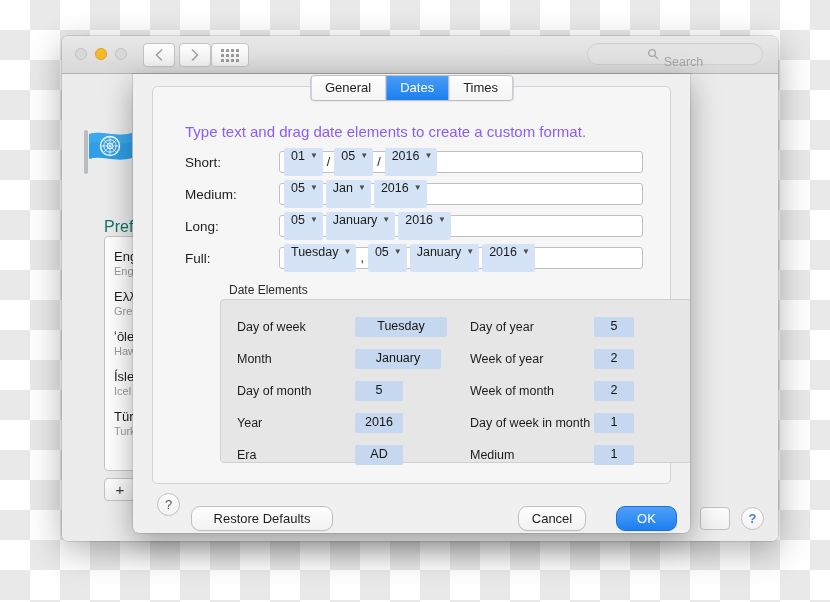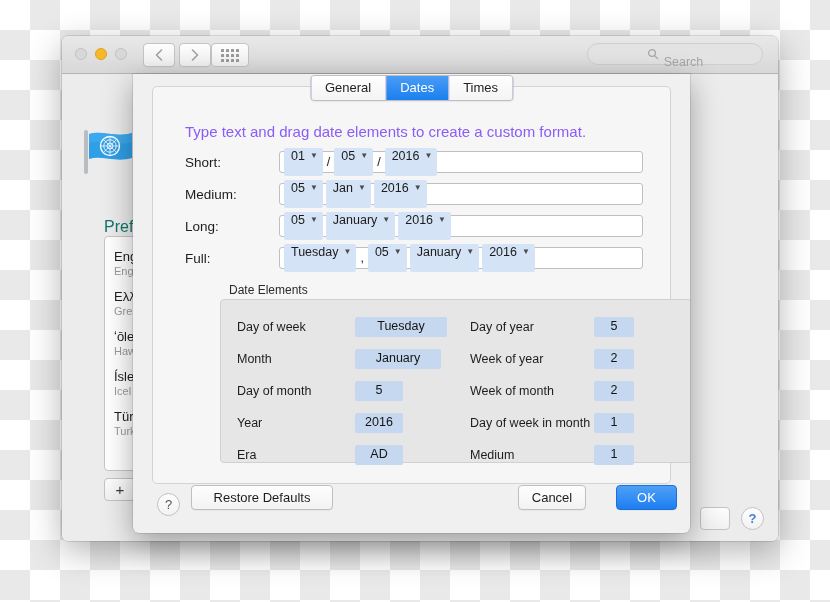--- a/index.html
+++ b/index.html
@@ -338,23 +338,23 @@
     left: 24px; top: 8px;
     width: 21px; height: 21px;
     border-radius: 50%;
     background: linear-gradient(to bottom,#fdfdfd,#f2f2f2);
     border: 1px solid #c0c0c0;
     display:flex; align-items:center; justify-content:center;
     font-size: 13px; color:#555;
   }
   .btn {
     position: absolute;
-    top: 0;
+    top: 21px;
     height: 25px;
-    border-radius: 4px;
+    border-radius: 9px;
     font-size: 13px;
     display: flex;
     align-items: center;
     justify-content: center;
     box-sizing: border-box;
     background: linear-gradient(to bottom,#fefefe,#f2f2f2);
     border: 1px solid #bfbfbf;
     color: #1d1d1d;
     box-shadow: 0 0.5px 0.5px rgba(0,0,0,0.07);
   }

